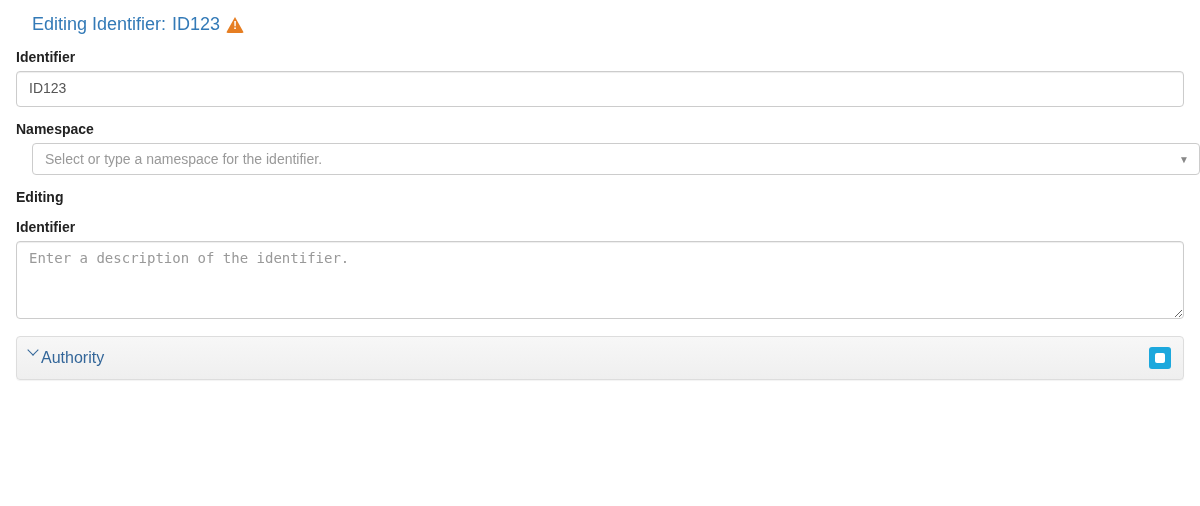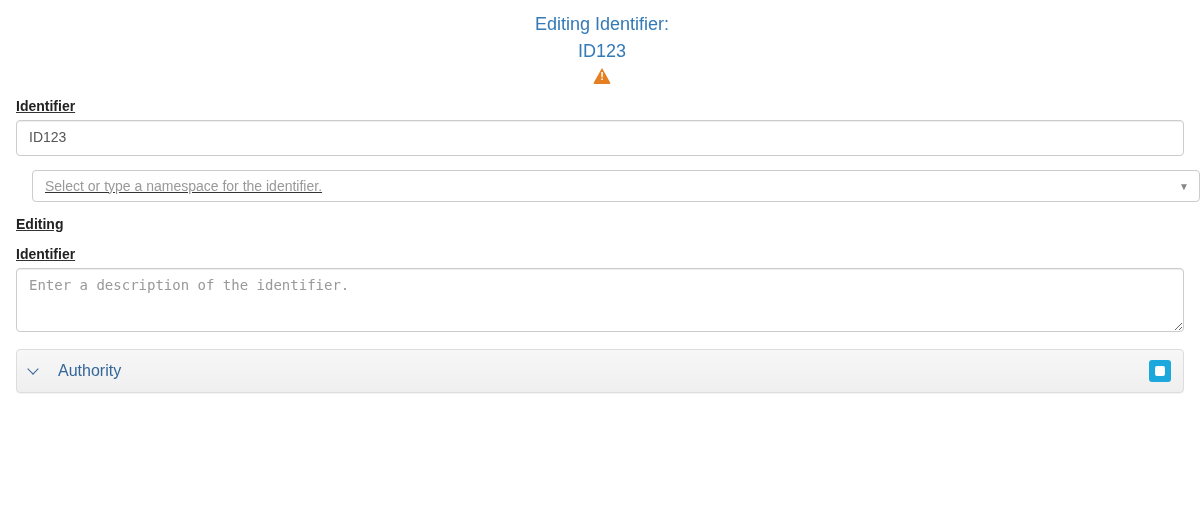--- a/index.html
+++ b/index.html
@@ -7,26 +7,25 @@
     margin: 0;
     padding: 12px 16px;
     font-family: "Helvetica Neue", Helvetica, Arial, sans-serif;
     font-size: 14px;
     color: #333;
     background: #fff;
   }
   .title {
     font-size: 18px;
     color: #337ab7;
-    margin: 2px 0 14px 4px;
+    margin: 2px 0 14px 16px;
     font-weight: 400;
     display: flex;
     align-items: center;
     gap: 6px;
-    flex-direction: column;
   }
   .warn-icon {
     display: inline-block;
     width: 0;
     height: 0;
     border-left: 9px solid transparent;
     border-right: 9px solid transparent;
     border-bottom: 16px solid #e67e22;
     position: relative;
     border-radius: 2px;
@@ -36,41 +35,41 @@
     position: absolute;
     left: -2px;
     top: 2px;
     color: #fff;
     font-weight: bold;
     font-size: 11px;
     line-height: 12px;
     width: 4px;
     text-align: center;
   }
-  .form-group { margin-bottom: 14px; text-decoration: underline; }
+  .form-group { margin-bottom: 14px; }
   .form-label {
     display: block;
     font-weight: 700;
     color: #222;
     margin-bottom: 6px;
     font-size: 14px;
   }
   .form-control {
     width: 100%;
     padding: 7px 12px;
     font-size: 14px;
     line-height: 1.4;
     color: #555;
     background: #fff;
     border: 1px solid #ccc;
     border-radius: 4px;
     box-shadow: inset 0 1px 1px rgba(0,0,0,.07);
   }
   .form-control::placeholder { color: #999; }
-  textarea.form-control { resize: vertical; height: 64px; }
+  textarea.form-control { resize: vertical; height: 78px; }
   .select2 {
     width: 100%;
     border: 1px solid #ccc;
     border-radius: 4px;
     padding: 7px 30px 7px 12px;
     font-size: 14px;
     color: #999;
     position: relative;
     background: #fff;
     cursor: pointer;
@@ -92,22 +91,21 @@
     align-items: center;
     justify-content: space-between;
     padding: 10px 12px;
     box-shadow: 0 1px 1px rgba(0,0,0,.05);
   }
   .panel-title {
     color: #336699;
     font-size: 16px;
     font-weight: 400;
     display: flex;
-    align-items: center;
-    gap: 21px;
+    gap: 4px;
     cursor: pointer;
   }
   .chevron {
     display: inline-block;
     width: 8px;
     height: 8px;
     border-left: 1.5px solid #336699;
     border-bottom: 1.5px solid #336699;
     transform: rotate(-45deg);
     margin-top: -3px;
@@ -137,20 +135,21 @@
   <span>ID123</span>
   <span class="warn-icon"></span>
 </div>
 
 <div class="form-group">
   <label class="form-label">Identifier</label>
   <input type="text" class="form-control" value="ID123" style="">
 </div>
 
 <div class="form-group">
+  <label class="form-label">Namespace</label>
   <div class="select2">
     <span>Select or type a namespace for the identifier.</span>
     <span class="arrow">▼</span>
   </div>
 </div>
 
 <div class="form-group">
   <label class="form-label">Editing</label>
 </div>
 

